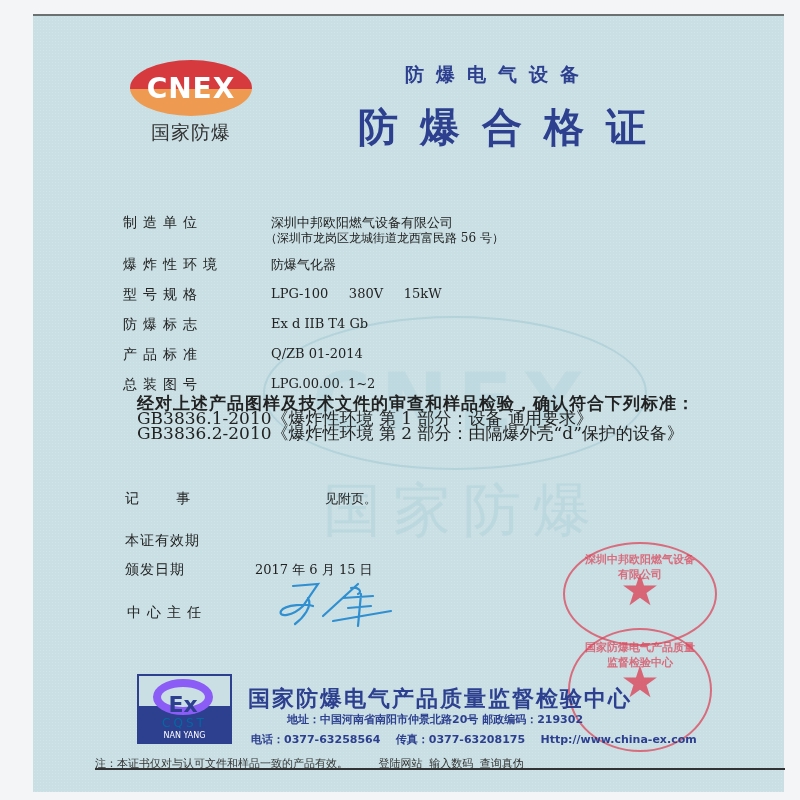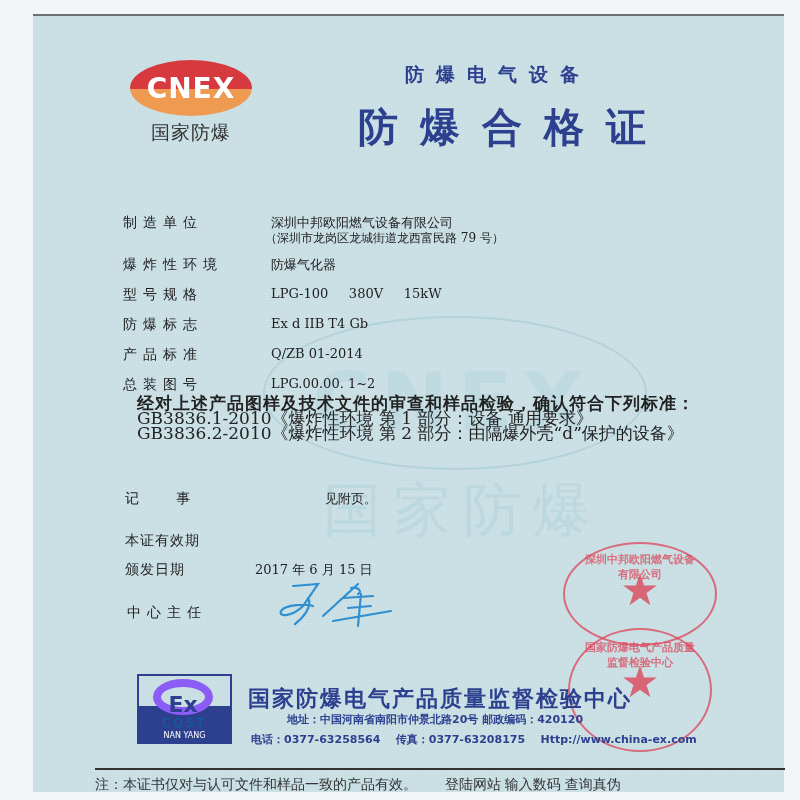--- a/index.html
+++ b/index.html
@@ -38,42 +38,42 @@
   .stamp-text { color:rgba(220,70,90,0.75); font-family:"DejaVu Sans",sans-serif; font-size:11px; font-weight:bold; }
   .cqst { left:104px; top:658px; width:95px; height:70px; border:2px solid #2d3f8f; box-sizing:border-box; background:#c9dfe4; }
   .cqst .ex { position:absolute; left:14px; top:3px; width:60px; height:36px; border:8px solid #8b5cf6; border-radius:50%;
               text-align:center; line-height:36px; font-family:"DejaVu Sans",sans-serif; font-weight:bold; font-size:22px; color:#2d3f8f; box-sizing:border-box; background:#c9dfe4; z-index:2;}
   .cqst .band { position:absolute; left:0; right:0; top:30px; bottom:0; background:#2d3f8f; }
   .cqst .c1 { position:absolute; left:0; right:0; top:40px; text-align:center; font-family:"DejaVu Sans",sans-serif; color:#0369a1; font-size:12px; letter-spacing:3px; }
   .cqst .c2 { position:absolute; left:0; right:0; top:55px; text-align:center; font-family:"DejaVu Sans",sans-serif; color:#fff; font-size:8px; }
   .org-name { left:215px; top:668px; width:540px; font-family:"DejaVu Serif",serif; font-weight:bold; font-size:22px; color:#2d3f8f; letter-spacing:2px; }
   .org-line { font-family:"DejaVu Sans",sans-serif; font-weight:bold; font-size:11px; color:#2d3f8f; white-space:nowrap; }
   .sep { left:62px; top:752px; width:690px; height:2px; background:#333; }
-  .footnote { left:62px; top:760px; font-family:Liberation Sans, sans-serif; font-size:14px; color:#333; white-space:nowrap; }
+  .footnote { left:62px; top:740px; font-family:Liberation Mono, monospace; font-size:11px; color:#333; white-space:nowrap; }
 </style>
 </head>
 <body>
 
 <div class="sheet">
 
   <div class="abs watermark-ellipse"></div>
   <div class="abs watermark-text">CNEX</div>
   <div class="abs watermark-text2">国家防爆</div>
 
   <div class="abs logo-ellipse"></div>
   <div class="abs logo-text">CNEX</div>
   <div class="abs logo-sub">国家防爆</div>
 
   <div class="abs title-small">防爆电气设备</div>
   <div class="abs title-big">防爆合格证</div>
 
 
   <div class="abs row-label" style="left:90px;top:198px;">制造单位</div>
   <div class="abs row-value" style="left:238px;top:198px;">深圳中邦欧阳燃气设备有限公司</div>
-  <div class="abs row-value" style="left:232px;top:214px;font-size:12px;">（深圳市龙岗区龙城街道龙西富民路 79 号）</div>
+  <div class="abs row-value" style="left:232px;top:214px;font-size:12px;">（深圳市龙岗区龙城街道龙西富民路 56 号）</div>
 
   <div class="abs row-label" style="left:90px;top:240px;">爆炸性环境</div>
   <div class="abs row-value" style="left:238px;top:240px;">防爆气化器</div>
 
   <div class="abs row-label" style="left:90px;top:270px;">型号规格</div>
   <div class="abs row-value" style="left:238px;top:270px;white-space:pre;">LPG-100     380V     15kW</div>
 
   <div class="abs row-label" style="left:90px;top:300px;">防爆标志</div>
   <div class="abs row-value" style="left:238px;top:300px;">Ex d IIB T4 Gb</div>
 
@@ -112,21 +112,21 @@
     <div class="abs stamp-text" style="left:12px;top:10px;width:116px;text-align:center;">国家防爆电气产品质量监督检验中心</div>
   </div>
 
   <div class="abs cqst">
     <div class="band"></div>
     <div class="ex">Ex</div>
     <div class="c1">CQST</div>
     <div class="c2">NAN YANG</div>
   </div>
   <div class="abs org-name">国家防爆电气产品质量监督检验中心</div>
-  <div class="abs org-line" style="left:254px;top:696px;">地址：中国河南省南阳市仲景北路20号   邮政编码：420120</div>
+  <div class="abs org-line" style="left:254px;top:696px;">地址：中国河南省南阳市仲景北路20号   邮政编码：219302</div>
   <div class="abs org-line" style="left:218px;top:716px;white-space:pre;">电话：0377-63258564    传真：0377-63208175    Http://www.china-ex.com</div>
 
   <div class="abs sep"></div>
   <div class="abs footnote">
     <span>注：本证书仅对与认可文件和样品一致的产品有效。</span>
     <span style="margin-left:24px;">登陆网站  输入数码  查询真伪</span>
   </div>
 </div>
 
 </body></html>

